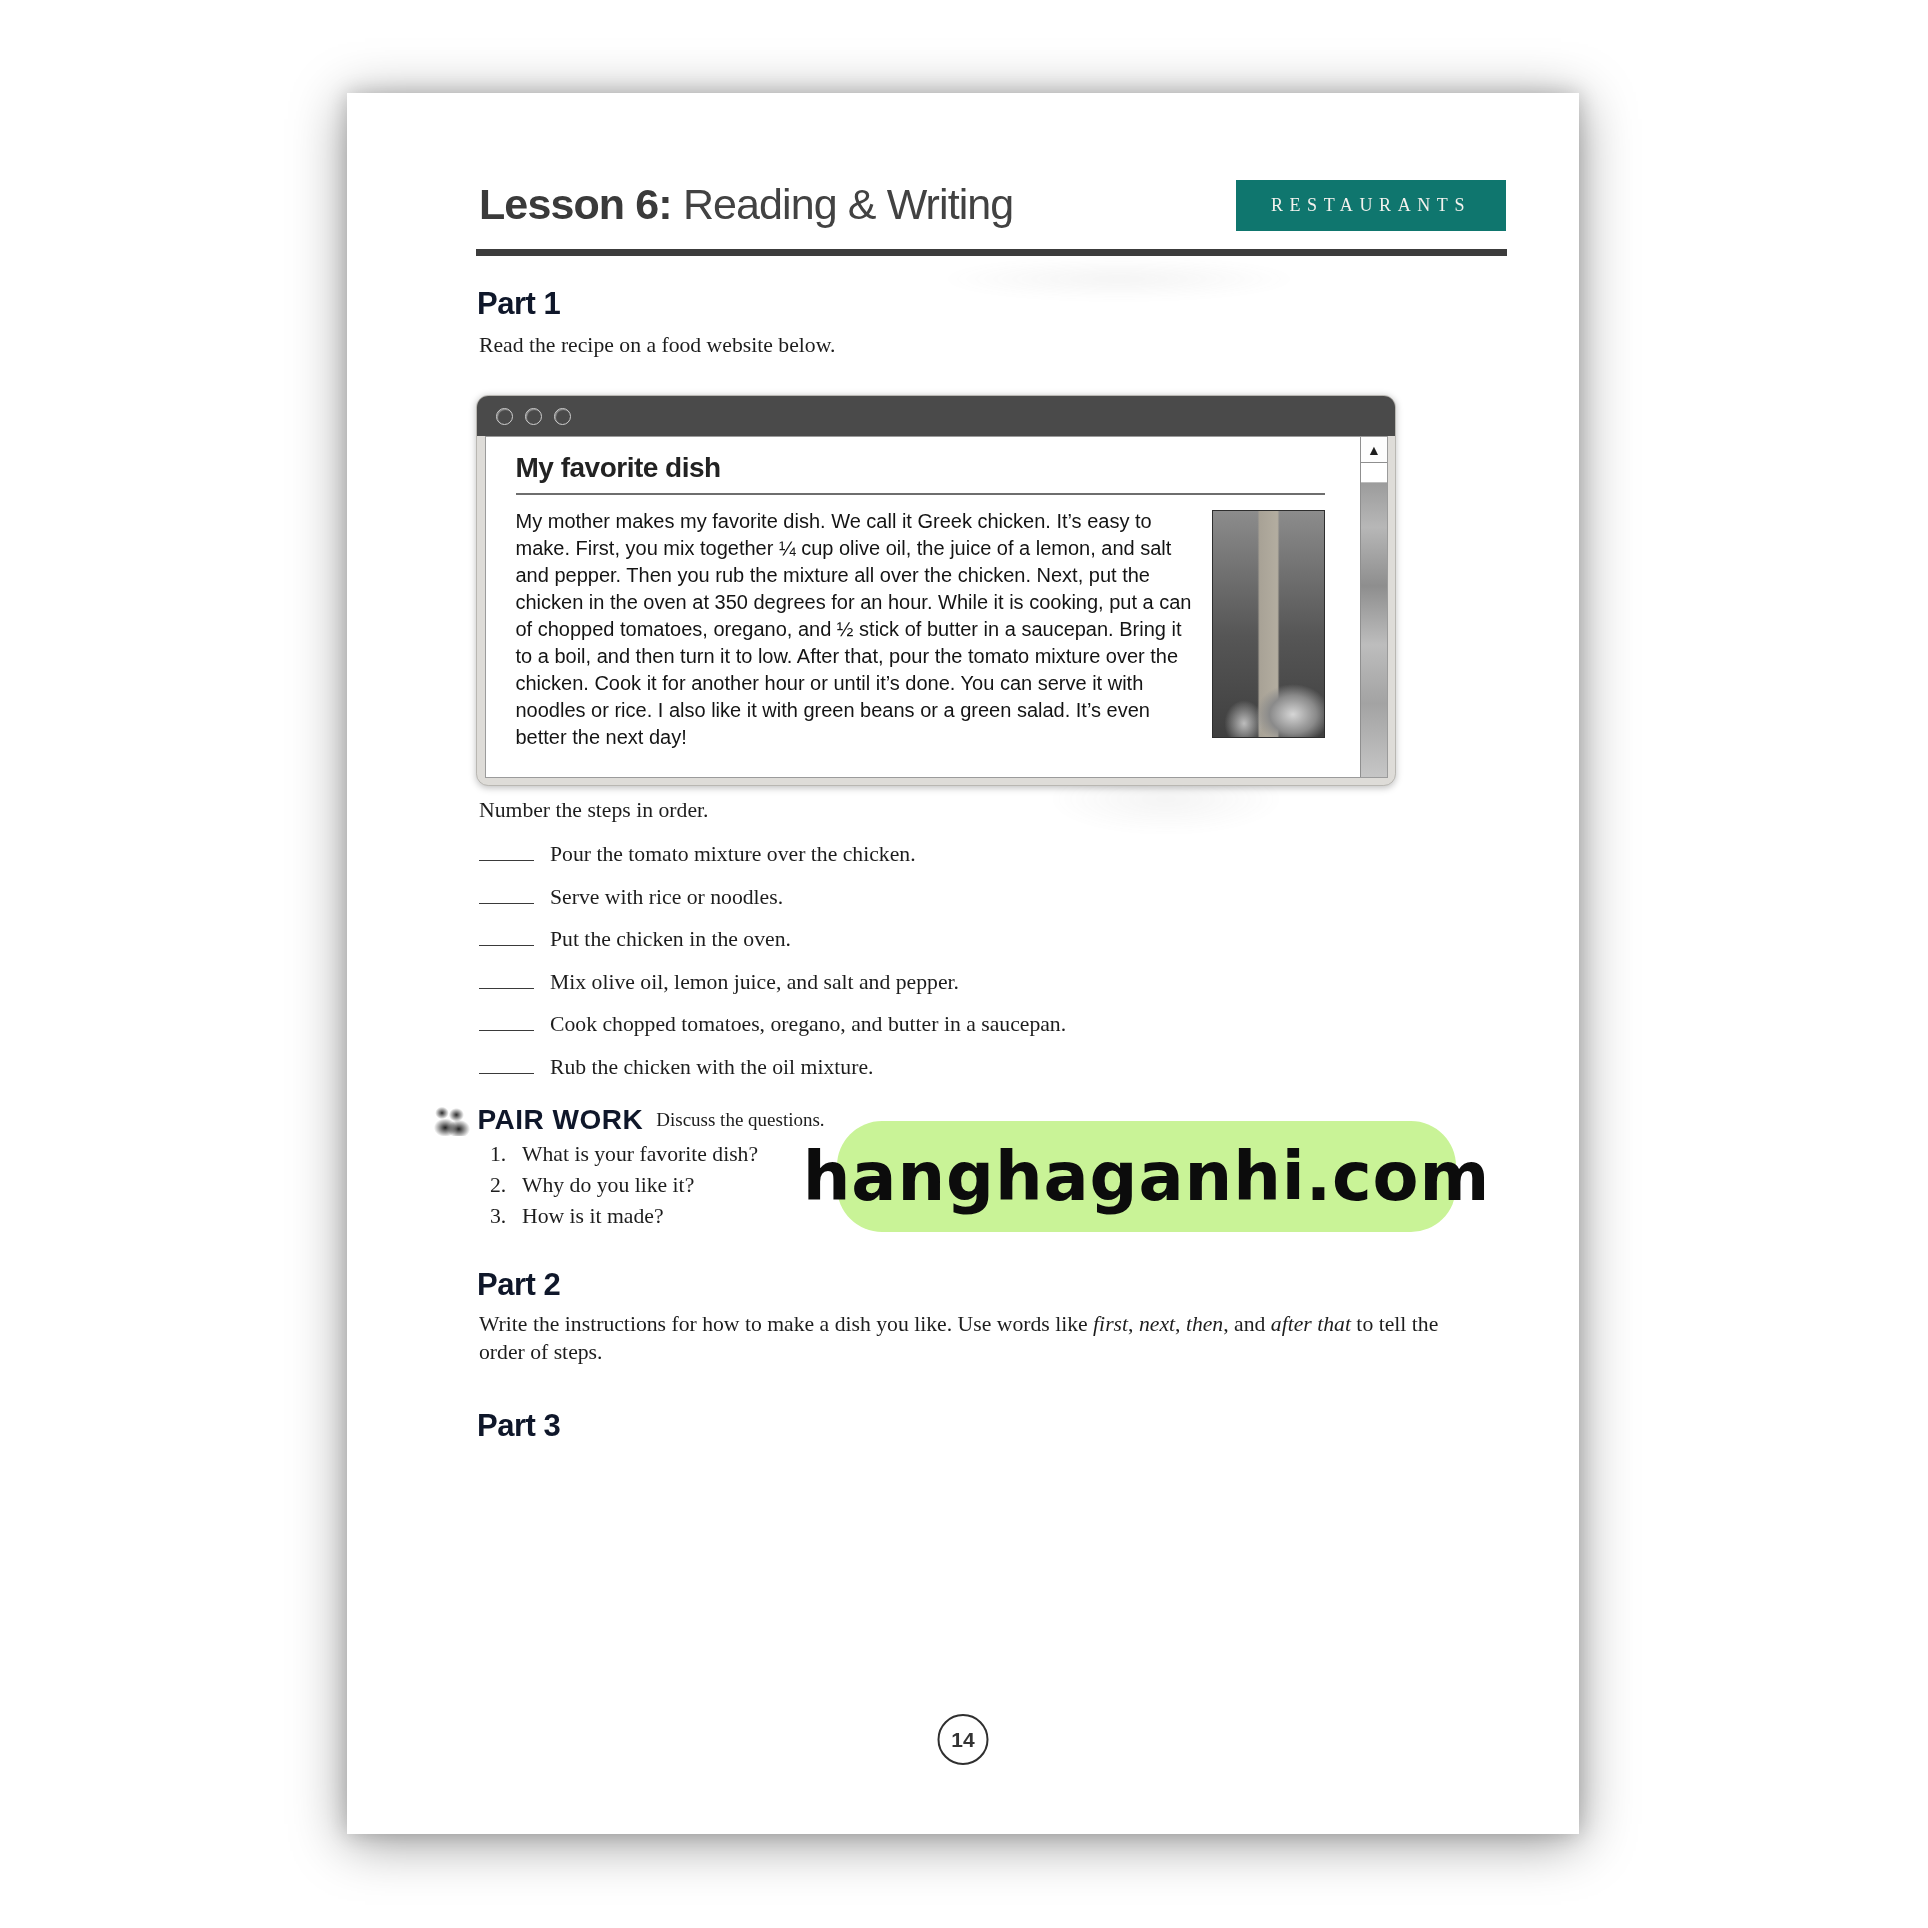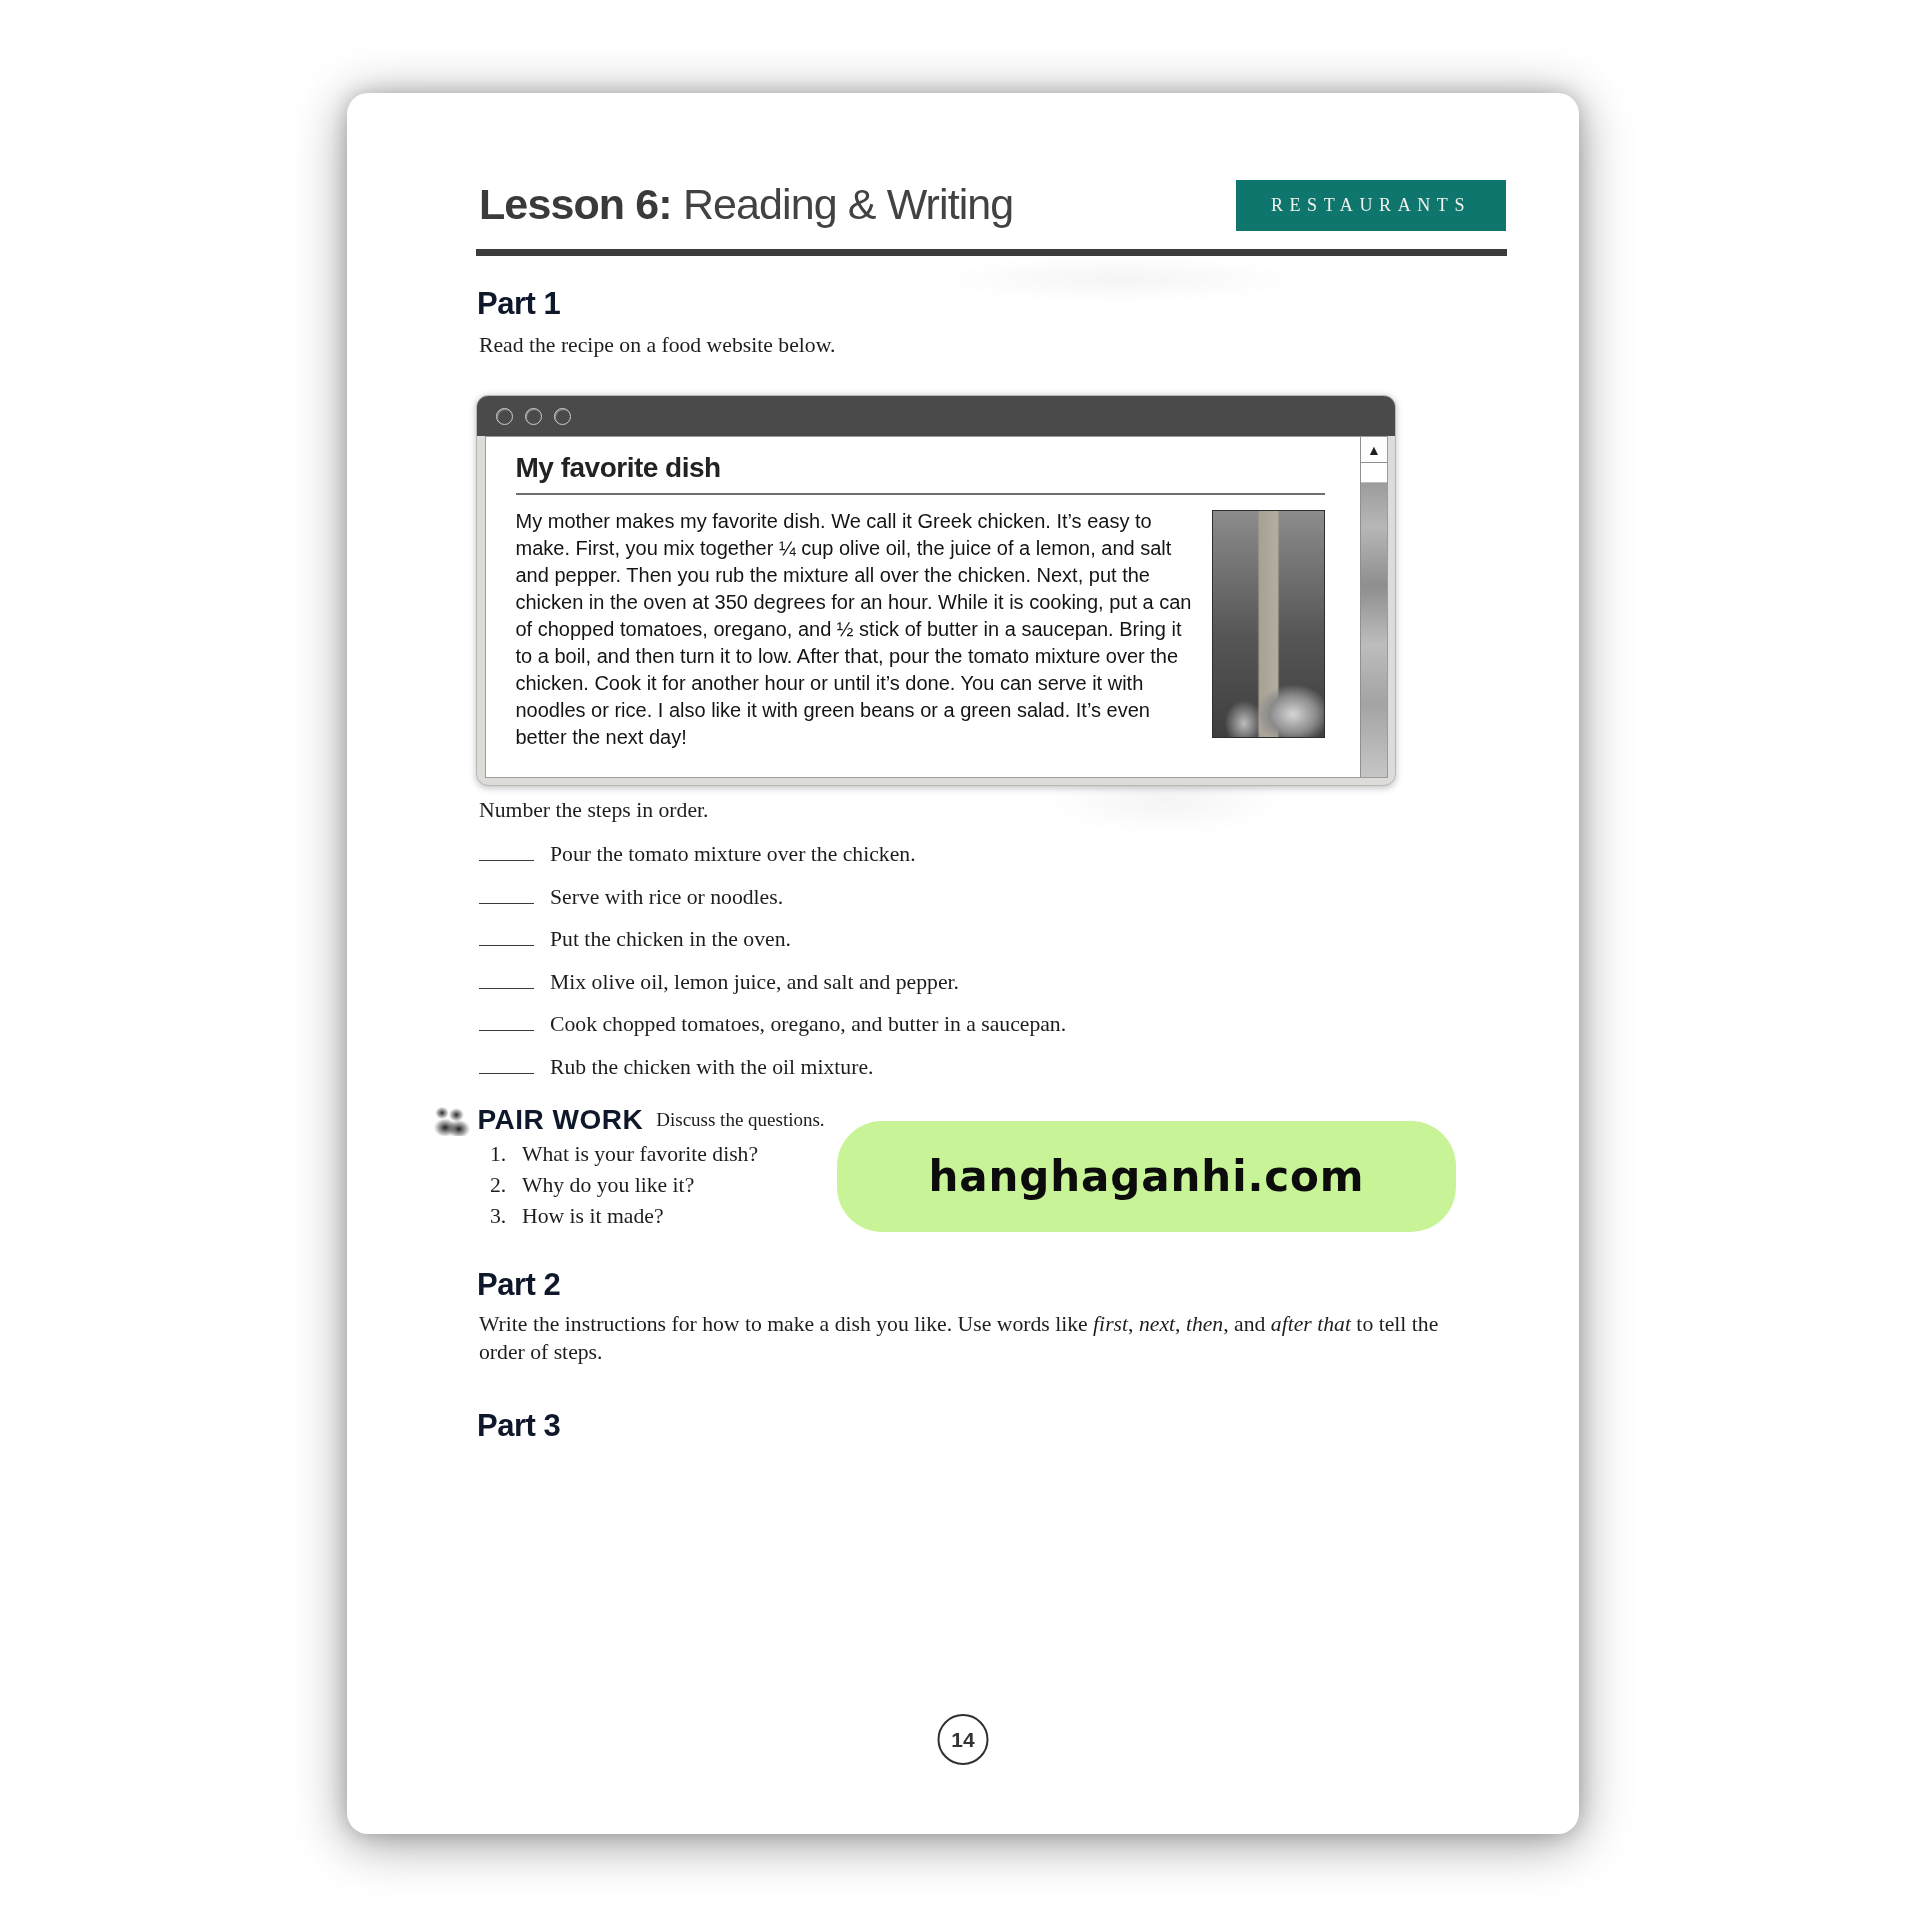--- a/index.html
+++ b/index.html
@@ -1,18 +1,18 @@
 <!DOCTYPE html>
 <html style="font-size:15px"><head>
 <meta charset="utf-8">
 <style>
   html,body{margin:0;padding:0;background:#ffffff;width:1928px;height:1928px;overflow:hidden;
             font-family:"Liberation Sans",sans-serif;}
   .sheet{position:absolute;left:347px;top:93px;width:1232px;height:1741px;background:#ffffff;
-         box-shadow:0 7.5px 52px rgba(0,0,0,.40),0 0 19px rgba(0,0,0,.18);border-radius:21px;}
+         box-shadow:0 7.5px 52px rgba(0,0,0,.40),0 0 19px rgba(0,0,0,.18);}
   
   .smudge{position:absolute;opacity:.08;filter:blur(4.7px);pointer-events:none;
           background:radial-gradient(closest-side,#777,rgba(120,120,120,0) 75%);}
   .s1{left:527px;top:158px;width:490px;height:56px;}
   .s2{left:734px;top:471px;width:339px;height:104px;}
   .s3{left:659px;top:659px;width:320px;height:94px;}
   
   .lesson-header{position:absolute;left:132px;top:87px;white-space:nowrap;color:#3a3a3a;}
   .lesson-label{font-size:43px;font-weight:700;letter-spacing:-0.9px;}
   .lesson-title{font-size:43px;font-weight:400;margin-left:11.3px;color:#424242;letter-spacing:-0.9px;}
@@ -70,21 +70,21 @@
        radial-gradient(15px 12.2px at 72% 78%,#222,rgba(0,0,0,0) 75%);}
   .pw-label{font-size:28px;font-weight:700;color:#0f172a;letter-spacing:0.5px;margin-right:13px;}
   .pw-text{font-family:"Liberation Serif",serif;font-size:19px;color:#1d1d1d;}
   .questions{position:absolute;left:143px;top:1049px;font-family:"Liberation Serif",serif;
              font-size:21.7px;color:#1d1d1d;}
   .question{height:22.6px;margin-bottom:8.5px;white-space:nowrap;}
   .q-num{display:inline-block;width:32px;}
   
   .watermark{position:absolute;left:490px;top:1028px;width:619px;height:111px;background:#c9f397;
              border-radius:45px;display:flex;align-items:center;justify-content:center;z-index:5;}
-  .watermark span{font-family:"DejaVu Sans",sans-serif;font-size:42px;font-weight:700;color:#0c0c0c;
+  .watermark span{font-family:"DejaVu Sans",sans-serif;font-size:67px;font-weight:700;color:#0c0c0c;
                   letter-spacing:0.9px;}
   
   .page-circle{position:absolute;left:50%;transform:translateX(-50%);top:1621px;width:47px;height:47px;
                border:2.8px solid #2f2f2f;border-radius:50%;display:flex;align-items:center;
                justify-content:center;background:#fff;}
   .page-circle span{font-size:21px;font-weight:700;color:#333;}
   i{font-style:italic;}
 </style>
 </head>
 <body>

